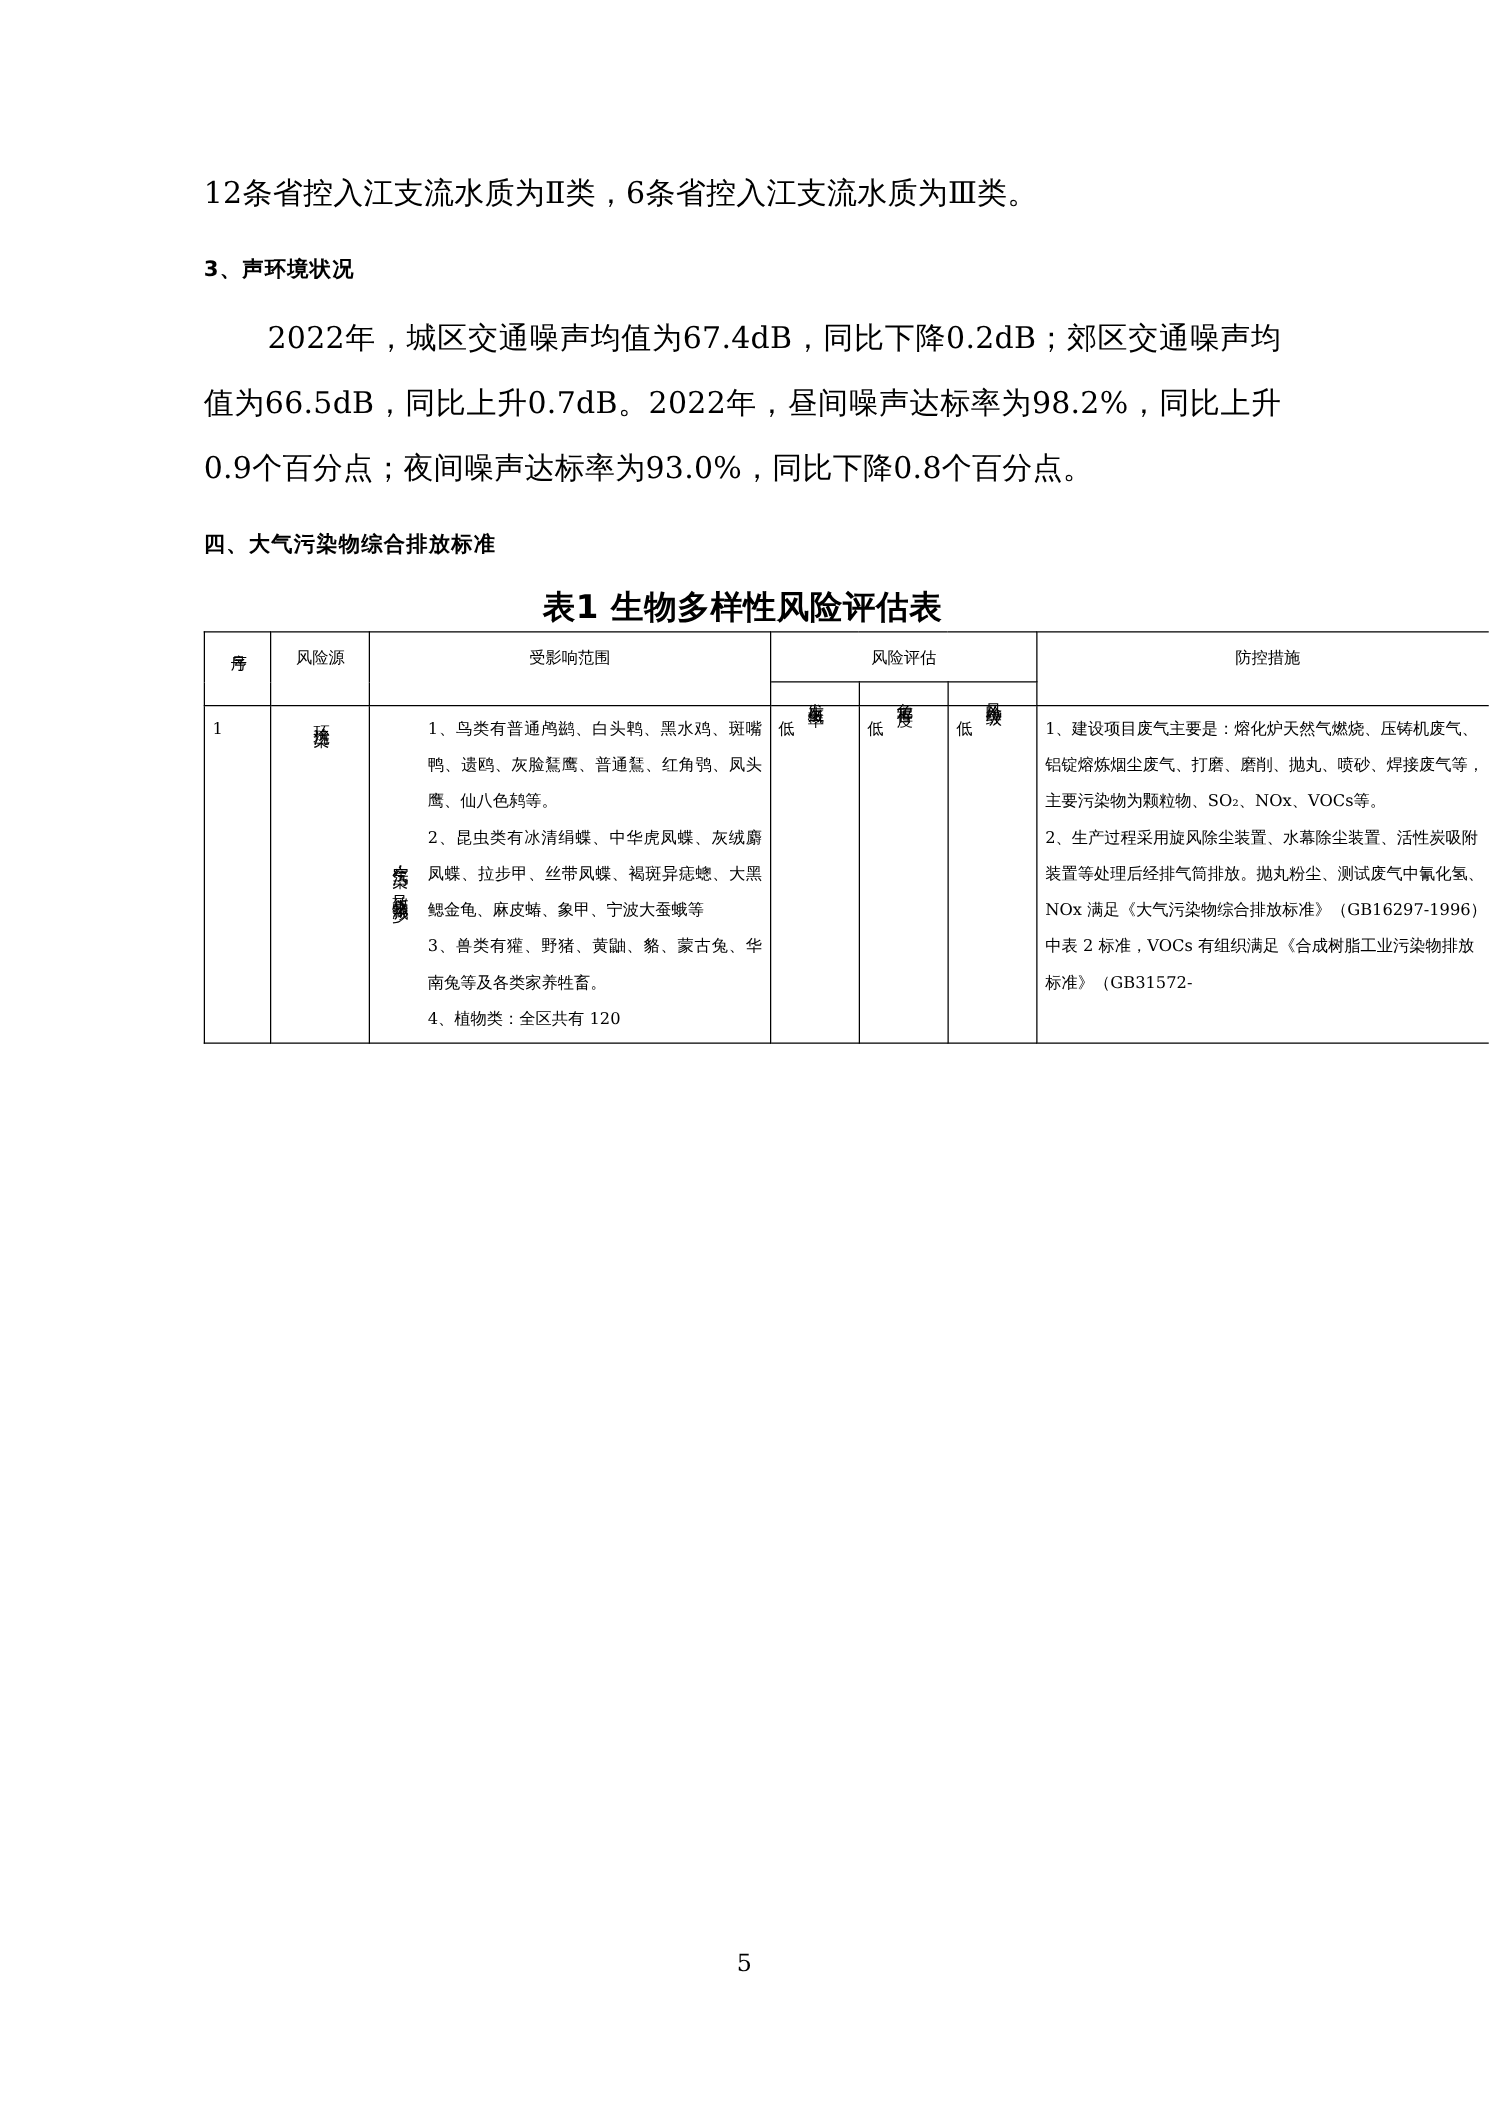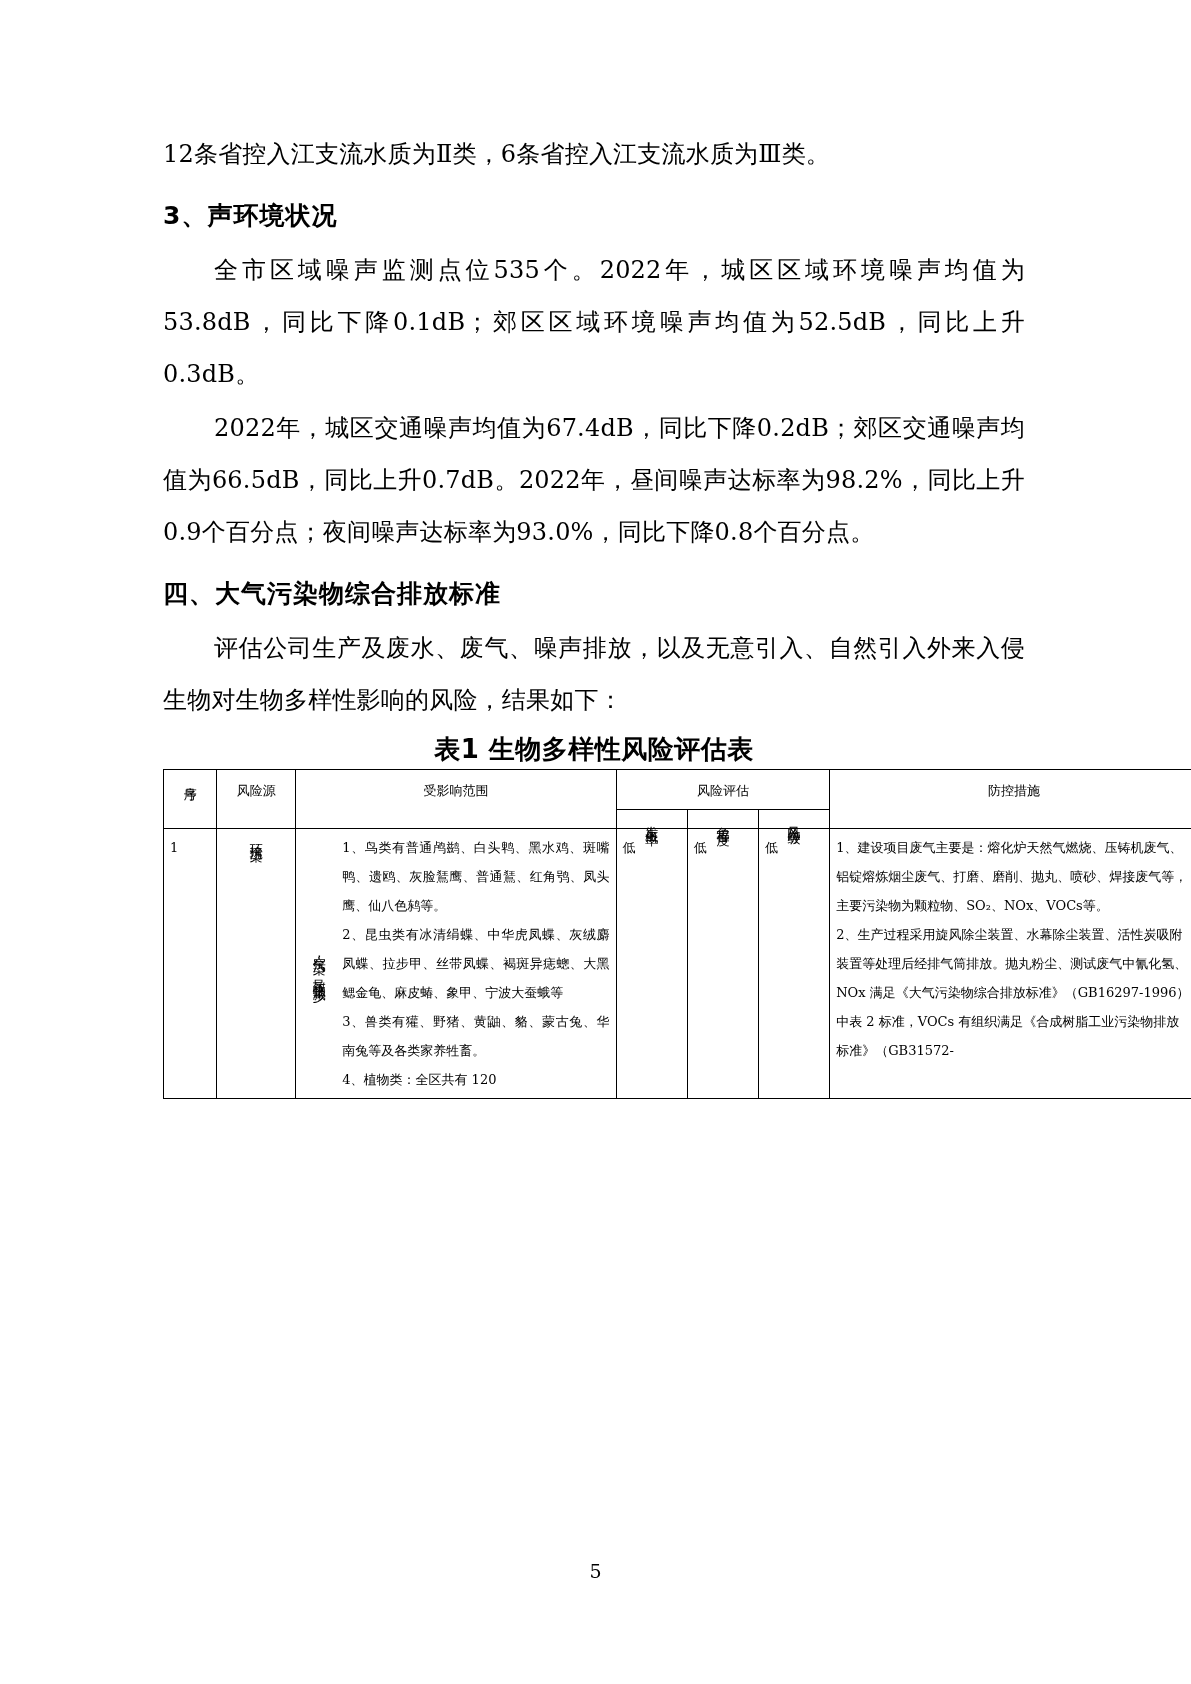--- a/index.html
+++ b/index.html
@@ -29,21 +29,21 @@
     line-height: 52px;
     text-align: justify;
     text-justify: inter-ideograph;
     letter-spacing: 0.2px;
   }
   p.indent {
     text-indent: 51px;
   }
   h3.heading {
     margin: 10px 0 2px 0;
-    font-size: 25px;
+    font-size: 17px;
     line-height: 52px;
     font-weight: bold;
     font-family: "DejaVu Sans", "Liberation Sans", sans-serif;
     letter-spacing: 1px;
   }
   .table-title {
     text-align: center;
     font-size: 26px;
     font-weight: bold;
     font-family: "DejaVu Sans", "Liberation Sans", serif;
@@ -106,27 +106,25 @@
 <body>
 
 <div class="page">
   <div class="content">
 
     <p class="body-text">12条省控入江支流水质为Ⅱ类，6条省控入江支流水质为Ⅲ类。</p>
 
 
     <h3 class="heading">3、声环境状况</h3>
 
-    <p class="body-text indent">全市区域噪声监测点位535个。2022年，城区区域环境噪声均值为53.8dB，同比下降0.1dB；郊区区域环境噪声均值为52.5dB，同比上升0.3dB。</p>
 
     <p class="body-text indent">2022年，城区交通噪声均值为67.4dB，同比下降0.2dB；郊区交通噪声均值为66.5dB，同比上升0.7dB。2022年，昼间噪声达标率为98.2%，同比上升0.9个百分点；夜间噪声达标率为93.0%，同比下降0.8个百分点。</p>
 
     <h3 class="heading">四、大气污染物综合排放标准</h3>
 
-    <p class="body-text indent">评估公司生产及废水、废气、噪声排放，以及无意引入、自然引入外来入侵生物对生物多样性影响的风险，结果如下：</p>
 
     <div class="table-title">表1 生物多样性风险评估表</div>
 
     <table class="risk-table">
       <colgroup>
         <col class="col-seq">
         <col class="col-src">
         <col class="col-scope">
         <col class="col-p">
         <col class="col-h">

